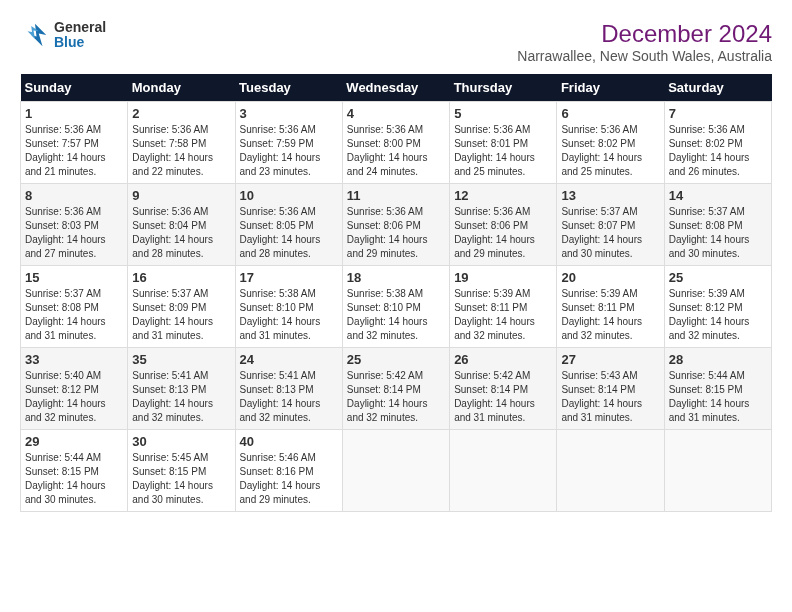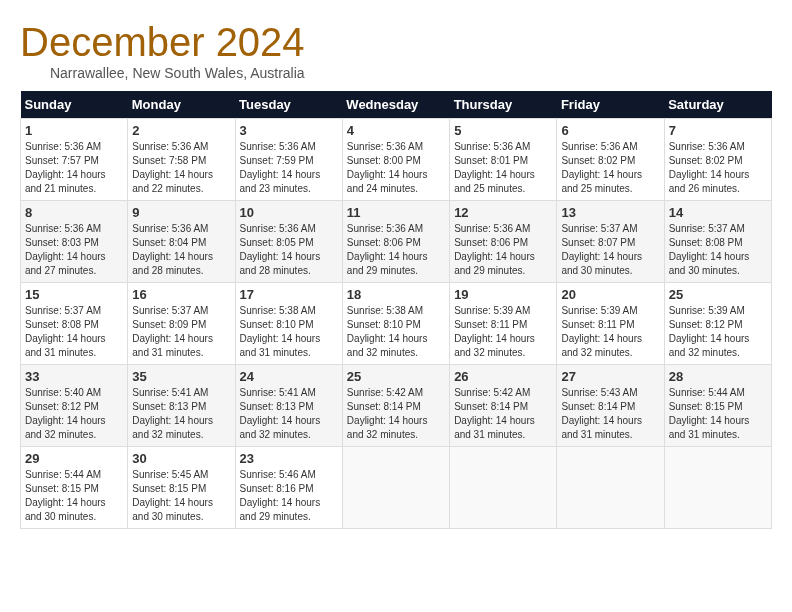--- a/index.html
+++ b/index.html
@@ -31,23 +31,23 @@
       color: #1a6faf;
     }
     .logo-bird {
       width: 30px;
       height: 30px;
     }
     .title-section {
       text-align: right;
     }
     .month-title {
-      font-size: 40px;
+      font-size: 24px;
       font-weight: normal;
-      color: #a16207;
+      color: #701a75;
     }
     .location-title {
       font-size: 14px;
       color: #555;
     }
     .calendar {
       width: 100%;
       border-collapse: collapse;
       font-size: 11px;
     }
@@ -83,20 +83,30 @@
       line-height: 1.4;
     }
     .empty-cell {
       background: #f9f9f9 !important;
     }
   </style>
 </head>
 <body>
 
 <div class="header-section">
+  <div class="logo">
+    <svg class="logo-bird" viewBox="0 0 40 40" xmlns="http://www.w3.org/2000/svg">
+      <polygon points="20,5 35,20 25,18 30,35 15,20 22,22" fill="#1a6faf"></polygon>
+      <polygon points="15,8 25,15 18,14 20,25 10,15 16,16" fill="#4a9fd4"></polygon>
+    </svg>
+    <div style="display:flex;flex-direction:column;">
+      <span class="logo-text">General</span>
+      <span class="logo-text"><span>Blue</span></span>
+    </div>
+  </div>
   <div class="title-section">
     <div class="month-title">December 2024</div>
     <div class="location-title">Narrawallee, New South Wales, Australia</div>
   </div>
 </div>
 
 <table class="calendar">
   <thead>
     <tr>
       <th>Sunday</th>
@@ -352,21 +362,21 @@
       </td>
         <td>
         <span class="day-number">30</span>
         <div class="day-info">
           Sunrise: 5:45 AM<br>
           Sunset: 8:15 PM<br>
           Daylight: 14 hours and 30 minutes.
         </div>
       </td>
         <td>
-        <span class="day-number">23</span>
+        <span class="day-number">40</span>
         <div class="day-info">
           Sunrise: 5:46 AM<br>
           Sunset: 8:16 PM<br>
           Daylight: 14 hours and 29 minutes.
         </div>
       </td>
         <td class="empty-cell"></td>
         <td class="empty-cell"></td>
         <td class="empty-cell"></td>
         <td class="empty-cell"></td>

